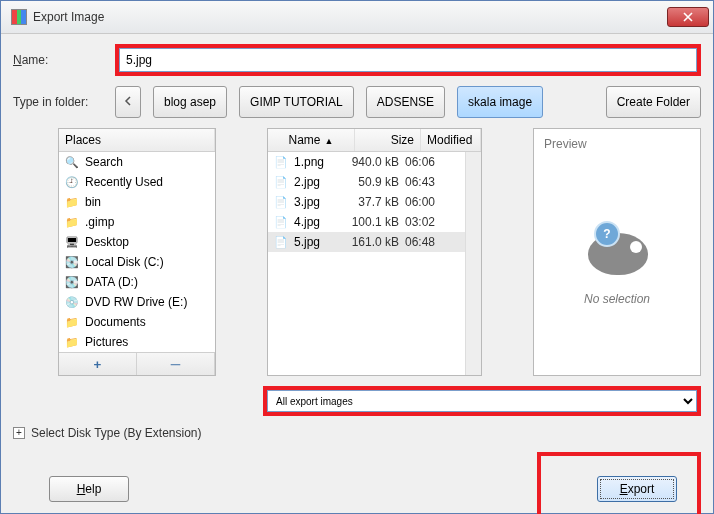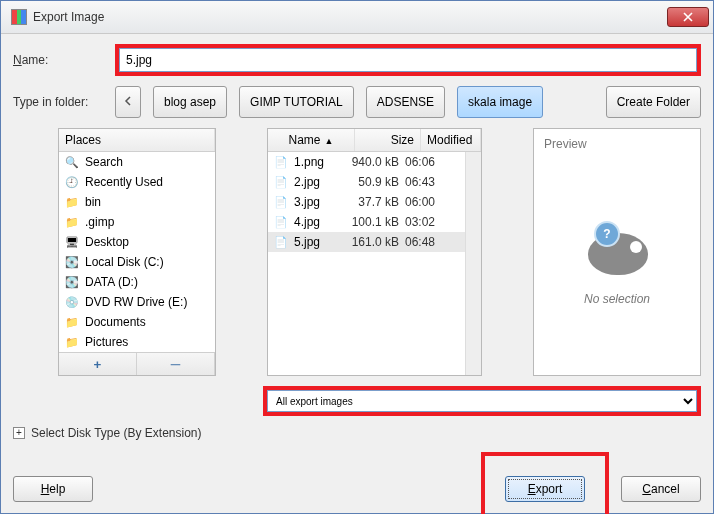--- a/index.html
+++ b/index.html
@@ -46,21 +46,21 @@
 .preview-title{ color:#777; padding:2px 4px 8px 4px;}
 .preview-img { flex:1; display:flex; align-items:center; justify-content:center; flex-direction:column; gap:14px;}
 .noselection{ color:#777; font-style:italic;}
 .filter-row{ display:flex; }
 .filter-wrap{ border:4px solid #ed1c24; flex:1; display:flex;}
 .filter-select{ flex:1; height:22px; border:1px solid #7b9ecb; background:#fff; font-size:10px; padding:0 4px;}
 .sel-filetype{ display:flex; align-items:center; gap:6px; color:#333;}
 .expander{ width:12px; height:12px; border:1px solid #888; display:flex; align-items:center; justify-content:center; font-size:10px; line-height:1; cursor:pointer; background:#fff;}
 .buttons{ display:flex; gap:12px; align-items:center; padding-top:2px;}
 .spacer{flex:1;}
-.dlg-btn{ min-width:80px; height:26px; border:1px solid #8a8a8a; background:linear-gradient(#fdfdfd,#e6e6e6); border-radius:3px; cursor:pointer; font-size:12px;}
+.dlg-btn{ min-width:80px; height:26px; border:1px solid #8a8a8a; background:linear-gradient(#fdfdfd,#e6e6e6); border-radius:3px; cursor:pointer; font-size:12px;margin-left:36px;}
 .dlg-btn.primary{ border:1px solid #3d6ea5; background:linear-gradient(#e9f2fd,#cfe4fb); outline:1px dotted #555; outline-offset:-4px;}
 .export-wrap{ border:4px solid #ed1c24; padding:20px; display:inline-block;}
 .filelist-body-wrap{display:flex; flex:1; min-height:0;}
 .gimp-logo{ width:70px; height:55px; position:relative;}
 .gimp-logo .blob{position:absolute; width:60px;height:42px; background:#8a8a8a; border-radius:50% 50% 48% 48%; left:6px; top:10px;}
 .gimp-logo .q{position:absolute; left:12px; top:-2px; width:26px; height:26px; background:#6fa8d8; border-radius:50%; color:#fff; display:flex;align-items:center;justify-content:center; font-weight:bold; border:2px solid #cbe2f4;}
 .gimp-logo .eye{position:absolute; right:10px; top:18px; width:12px;height:12px;background:#fff;border-radius:50%;}
 </style>
 </head>
 <body>
@@ -230,16 +230,15 @@
       <span class="expander">+</span>
       <span>Select Disk Type (By Extension)</span>
     </div>
 
     <div class="buttons">
       <button class="dlg-btn"><span class="underline">H</span>elp</button>
       <div class="spacer"></div>
       <span class="export-wrap">
         <button class="dlg-btn primary"><span class="underline">E</span>xport</button>
       </span>
-      <button class="dlg-btn"><span class="underline">C</span>ancel</button>
     </div>
   </div>
 </div>
 
 </body></html>

